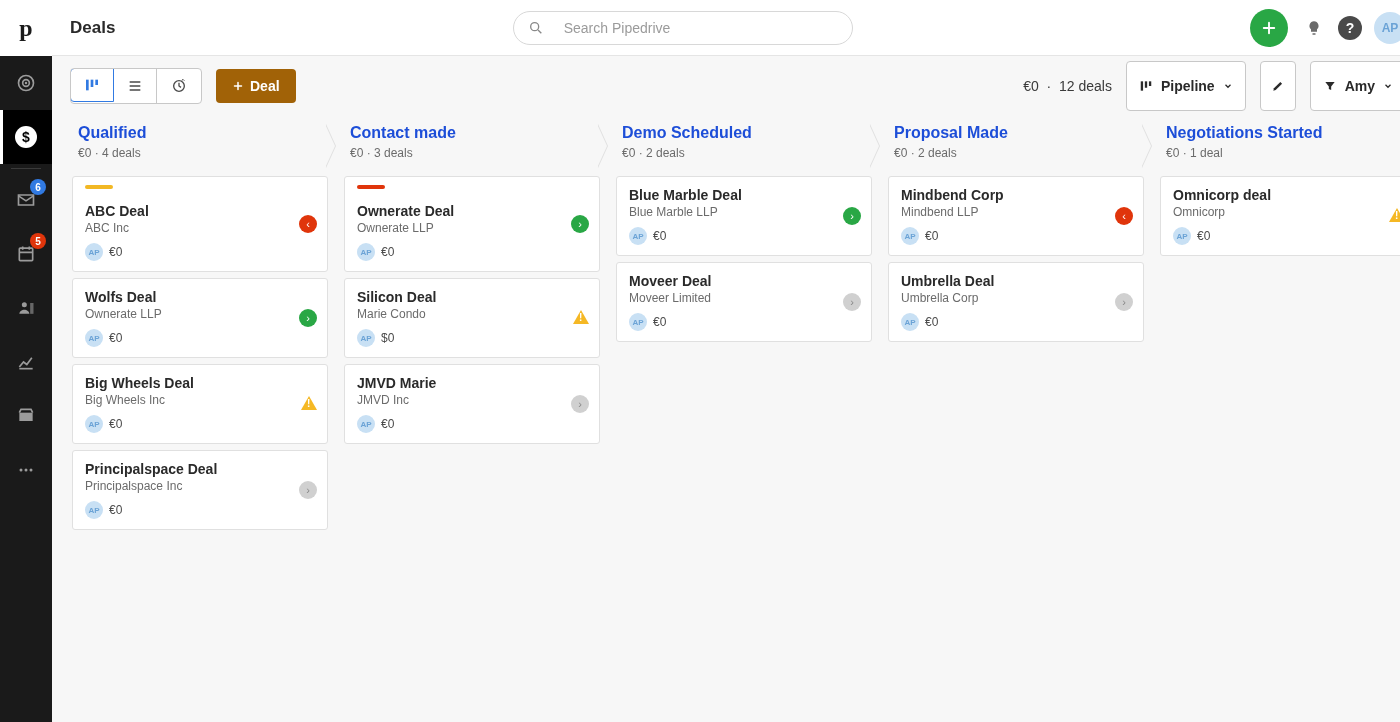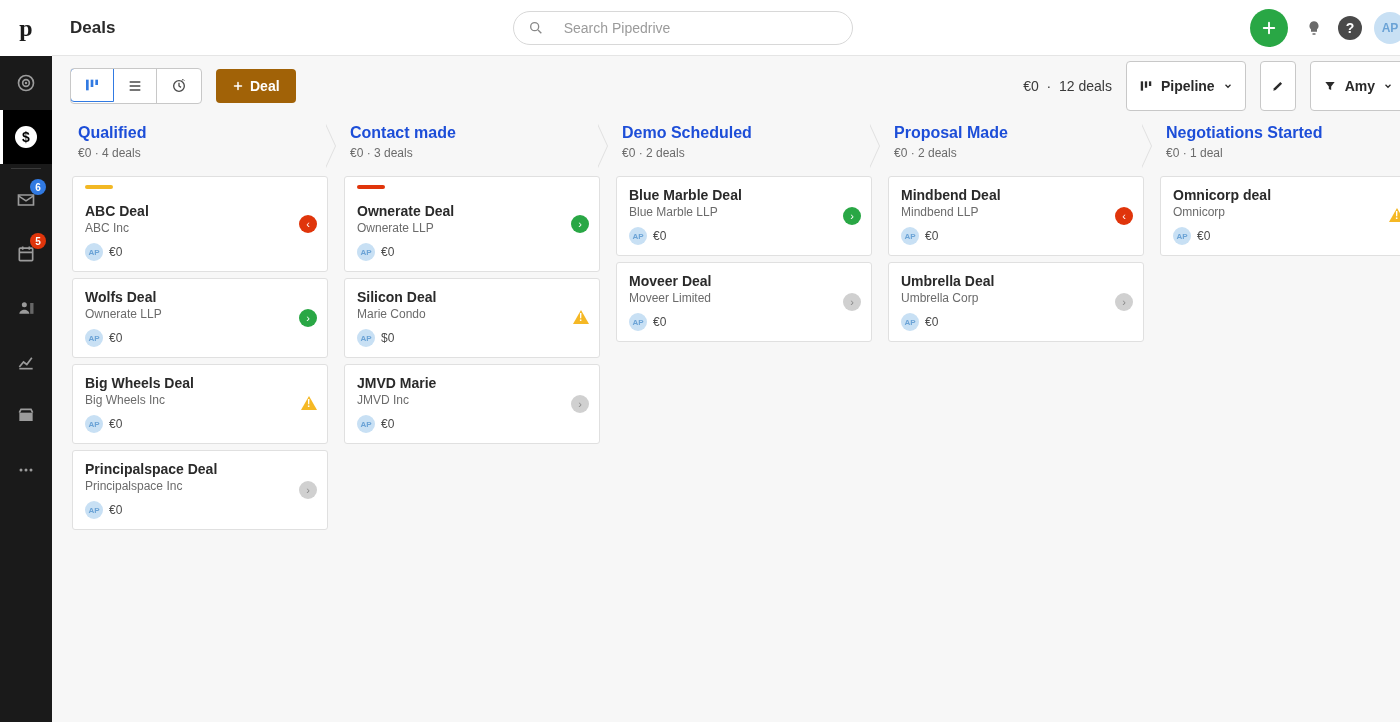--- a/index.html
+++ b/index.html
@@ -354,21 +354,21 @@
           </div>
         </div>
         <div class="stage">
           <div class="stage-head">
             <div class="stage-title">Proposal Made</div>
             <div class="stage-sub">€0 · 2 deals</div>
             <div class="stage-arrow"></div>
           </div>
           <div class="cards">
             <div class="card">
-              <div class="card-title">Mindbend Deal</div>
+              <div class="card-title">Mindbend Corp</div>
               <div class="card-company">Mindbend LLP</div>
               <div class="card-foot">
                 <div class="mini-avatar">AP</div>
                 <div class="card-value">€0</div>
               </div>
               <div class="card-status st-red">
                 <span class="st-arrow-l">‹</span>
               </div>
             </div>
             <div class="card">

